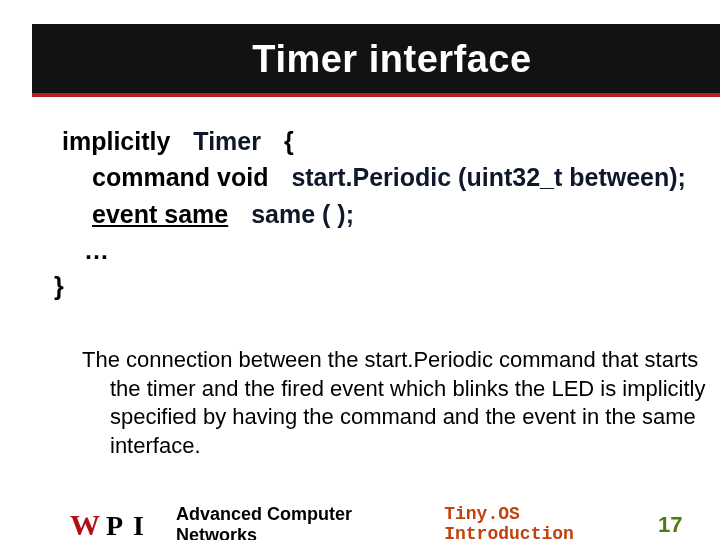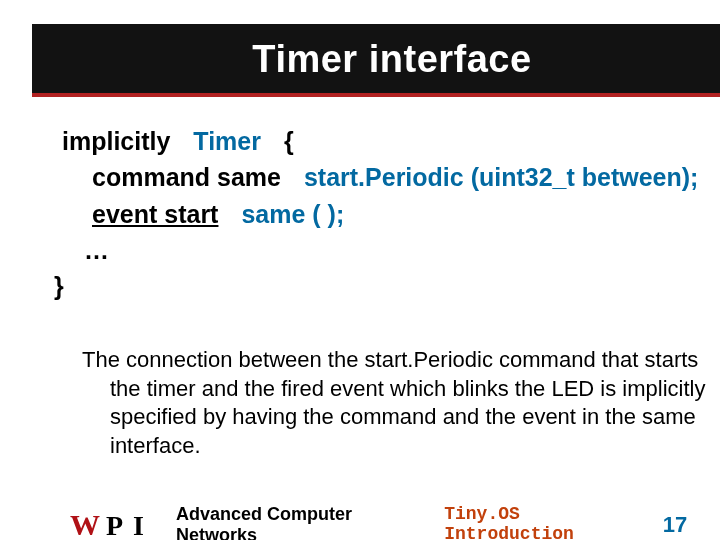--- a/index.html
+++ b/index.html
@@ -30,21 +30,21 @@
     letter-spacing: 0.5px;
   }
   .content {
     padding: 18px 22px 0 22px;
     font-size: 25px;
     line-height: 1.45;
     font-weight: bold;
   }
   .code-line { margin: 0; }
   .indent { padding-left: 30px; }
-  .blue { color: #0369a1; }
+  .blue { color: #0f172a; }
   .underline { text-decoration: underline; text-decoration-color: #000; }
   .paragraph {
     padding: 26px 22px 0 22px;
     font-size: 22px;
     line-height: 1.3;
     font-weight: normal;
   }
   .para-hang {
     text-indent: -28px;
     padding-left: 48px;
@@ -72,47 +72,47 @@
   .f-center {
     flex: 1;
     text-align: left;
     display: flex;
     gap: 22px;
     justify-content: center;
   }
   .f-black { color: #000; }
   .f-red { color: #c2410c; font-family: Liberation Mono, monospace; }
   .page-num {
-    color: #0369a1;
+    color: #4d7c0f;
     font-size: 22px;
     min-width: 34px;
-    text-align: center;
+    text-align: left;
   }
 </style>
 </head>
 <body>
 
 <div class="slide">
 
   <div class="title-bar">
     <h1>Timer interface</h1>
   </div>
 
   <div class="content">
     <p class="code-line">
       <span>implicitly</span>
       <span class="blue">Timer</span>
       <span>{</span>
     </p>
     <p class="code-line indent">
-      <span>command same</span>
+      <span>command void</span>
       <span class="blue">start.Periodic (uint32_t between);</span>
     </p>
     <p class="code-line indent">
-      <span class="underline">event start</span>
+      <span class="underline">event same</span>
       <span class="blue">same ( );</span>
     </p>
     <p class="code-line indent">…</p>
     <p class="code-line">}</p>
   </div>
 
   <div class="paragraph">
     <p class="para-hang">The connection between the start.Periodic command that starts the timer and the fired event which blinks the LED is implicitly specified by having the command and the event in the same interface.</p>
   </div>
 

